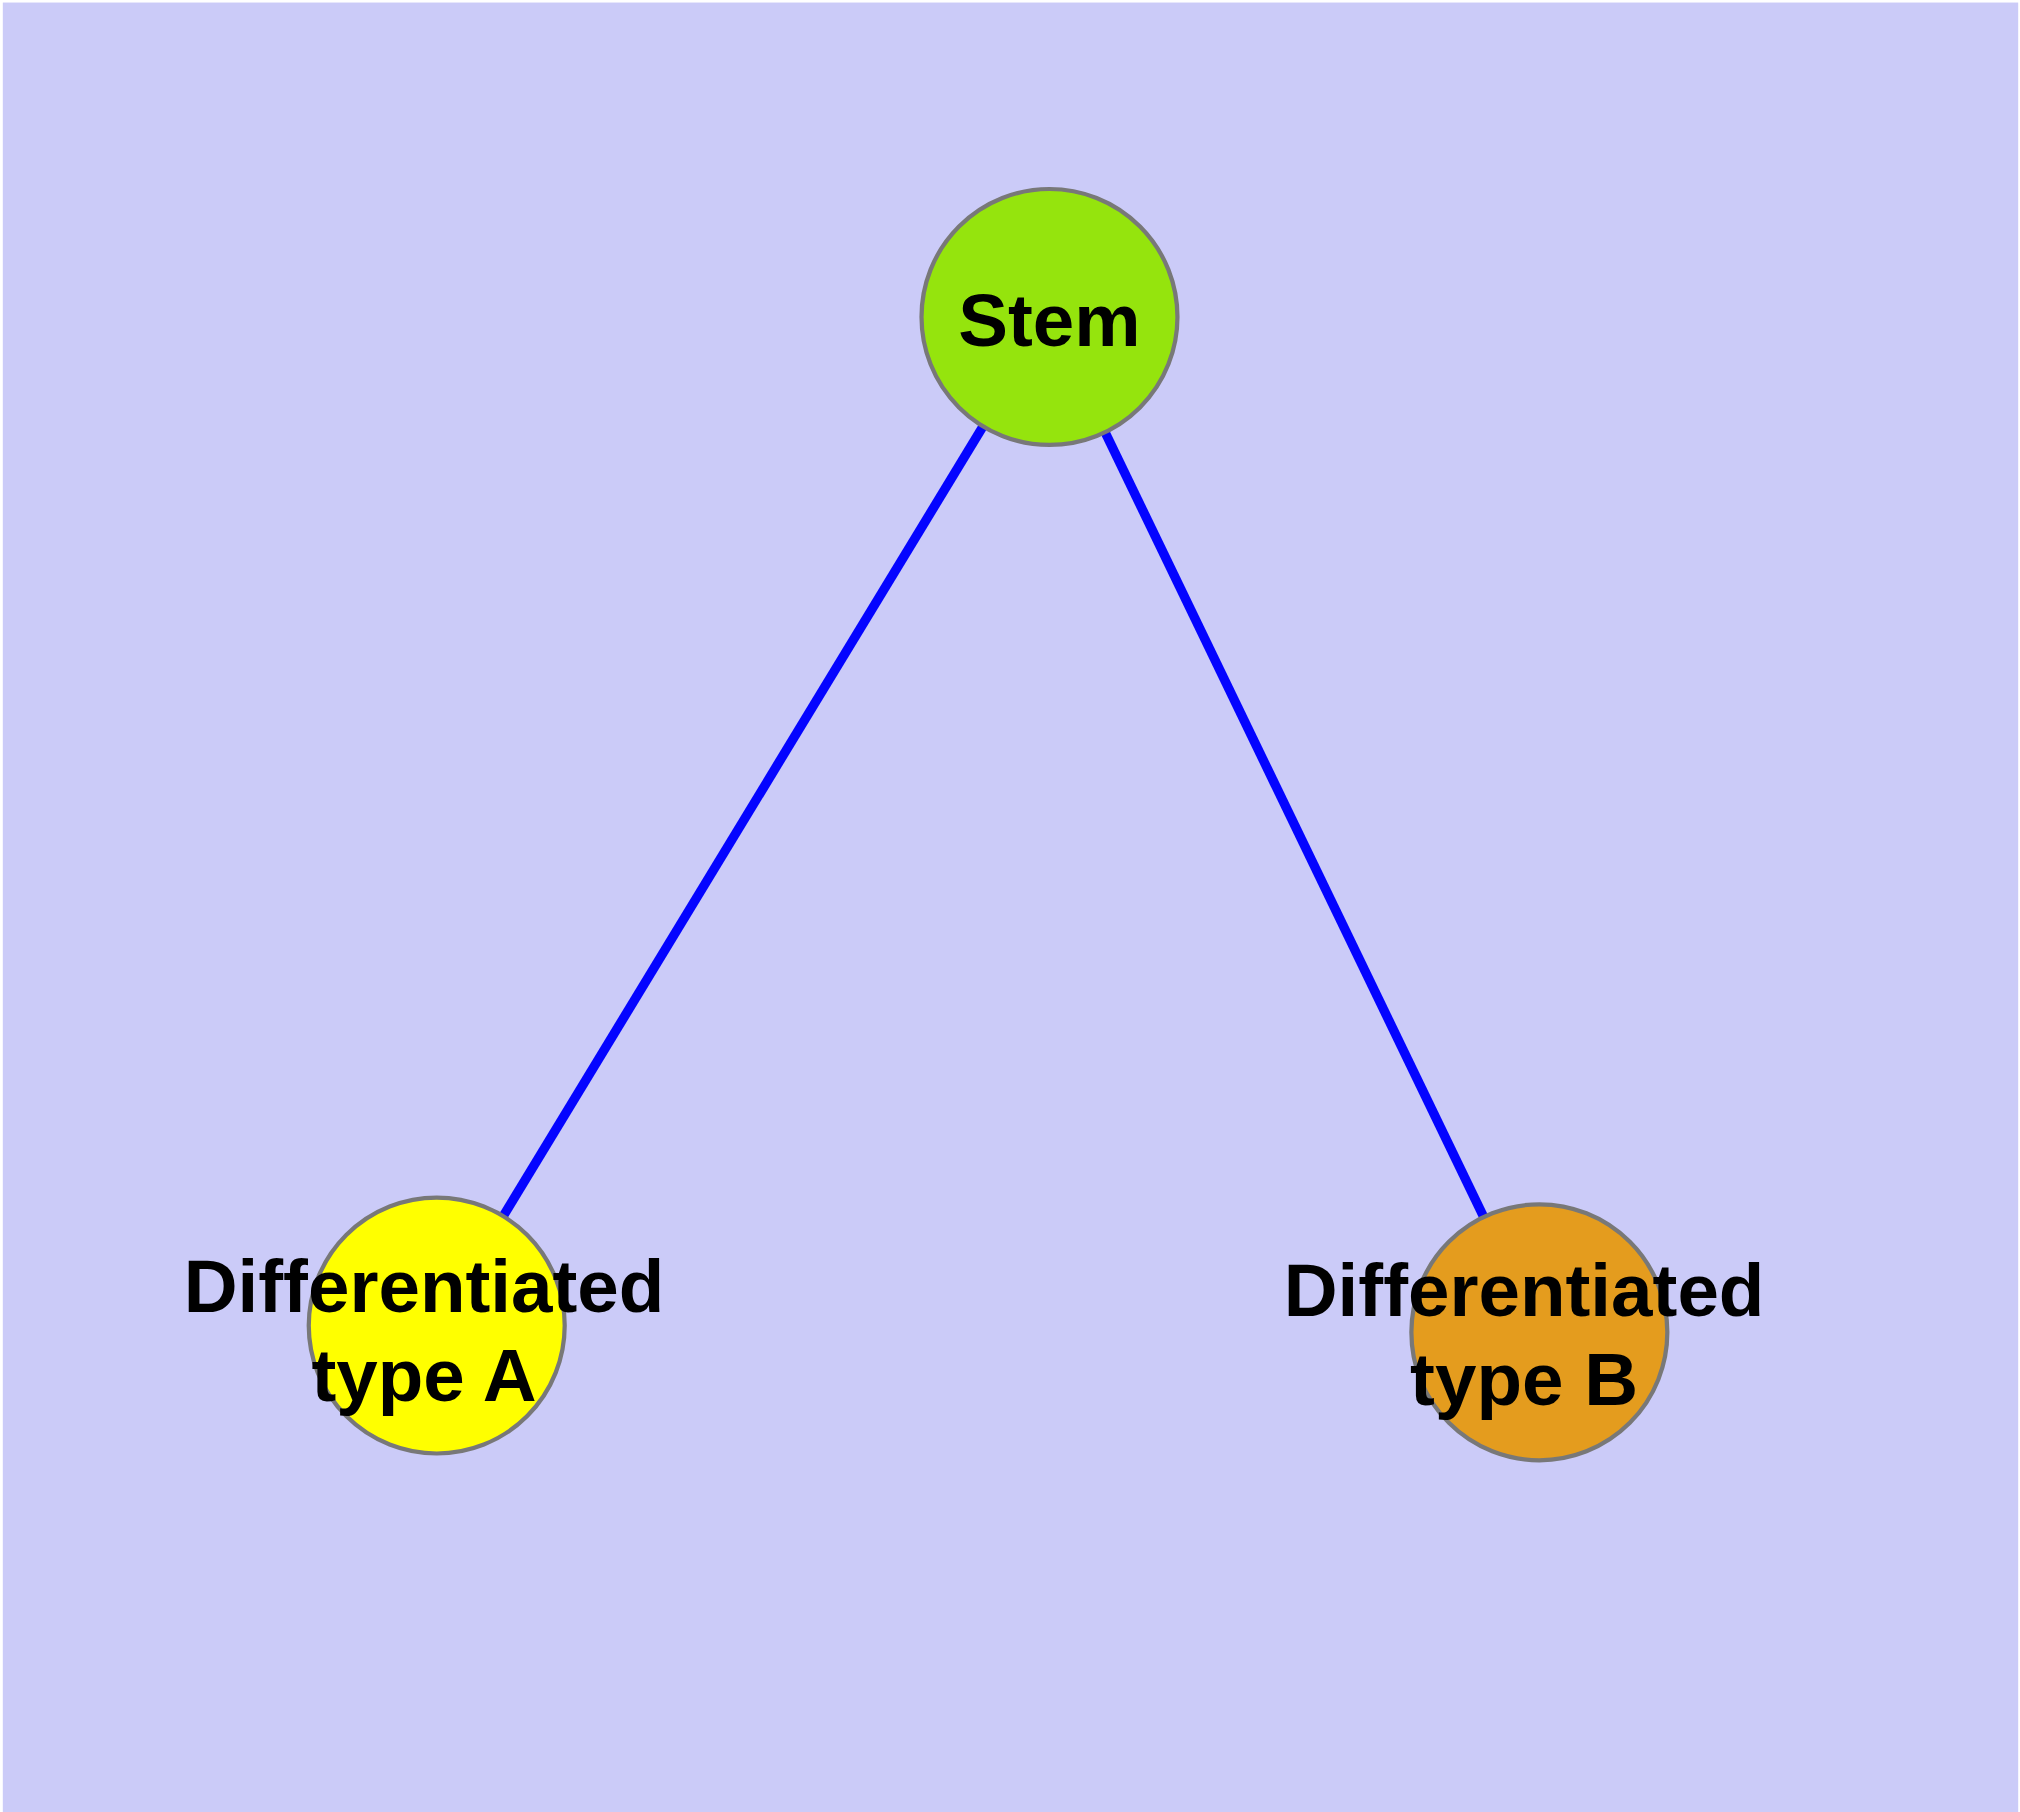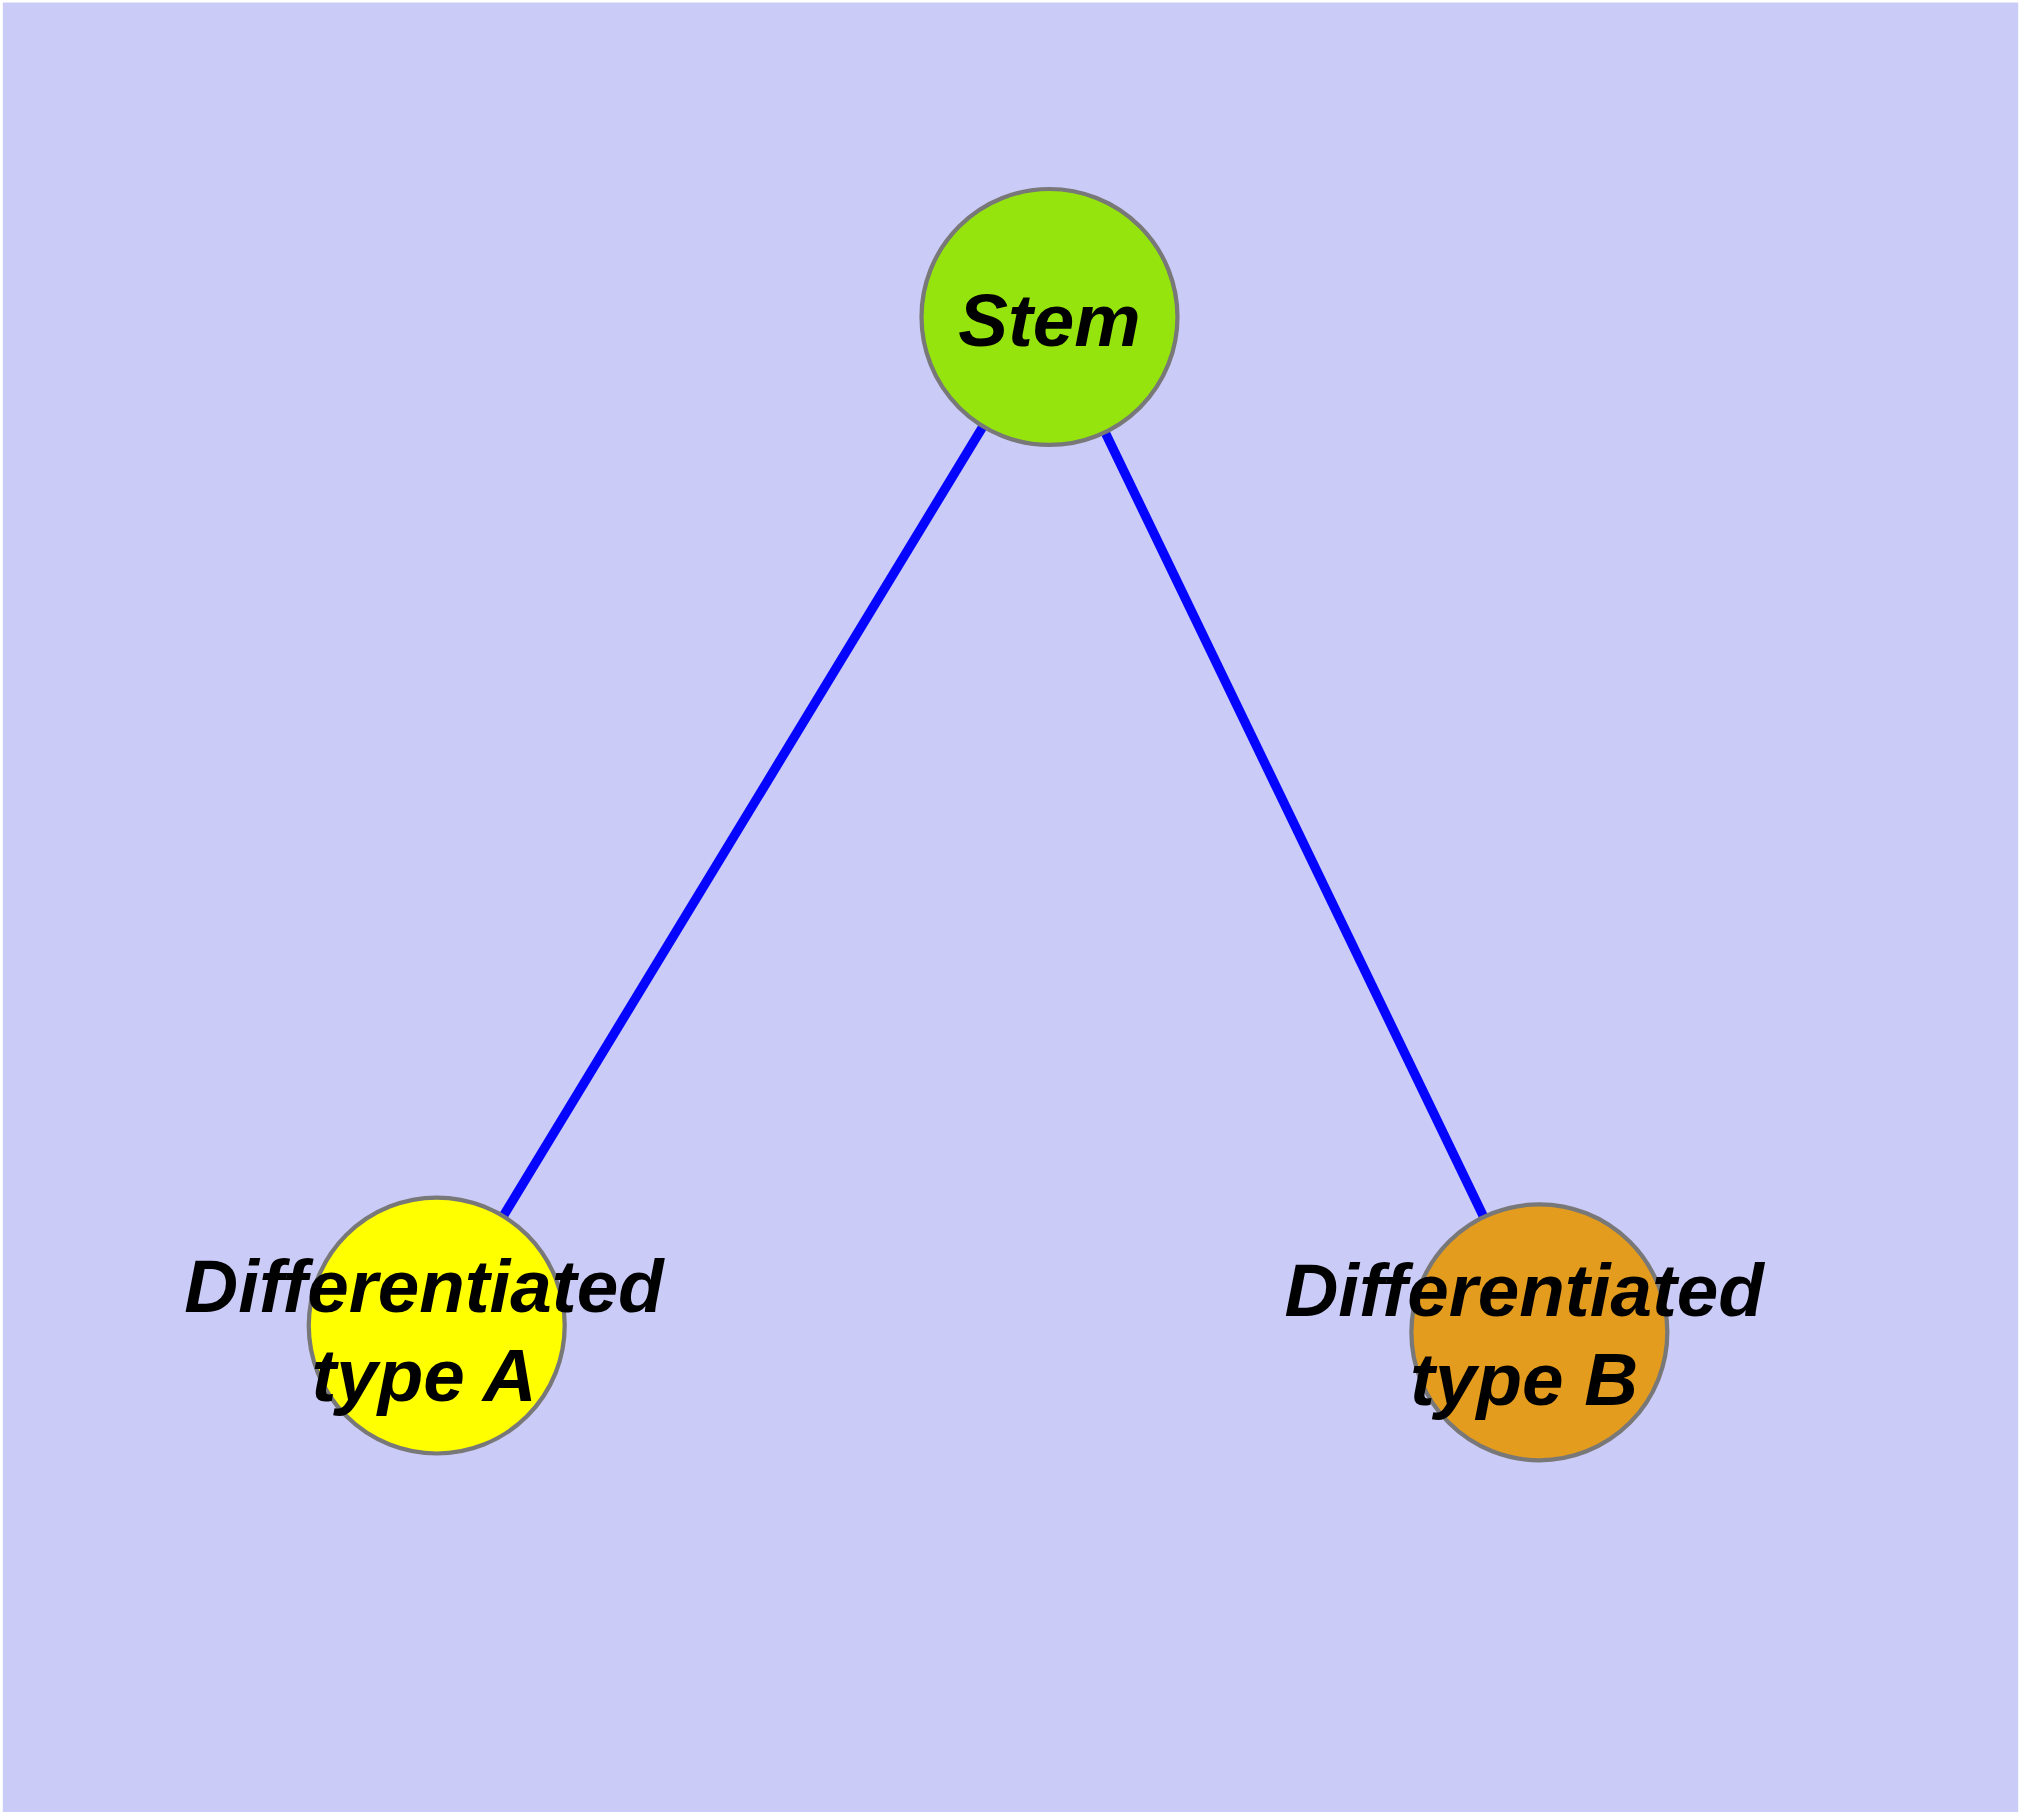--- a/index.html
+++ b/index.html
@@ -6,21 +6,20 @@
     margin: 0;
     padding: 0;
     background: #ffffff;
   }
   .figure-wrap {
     position: relative;
     width: 2021px;
     height: 1812px;
     background: #ffffff;
     overflow: hidden;
-    font-style: italic;
   }
   svg.graph {
     position: absolute;
     left: 0;
     top: 0;
     display: block;
   }
   svg.graph text {
     font-family: "Liberation Sans", sans-serif;
     font-weight: bold;

